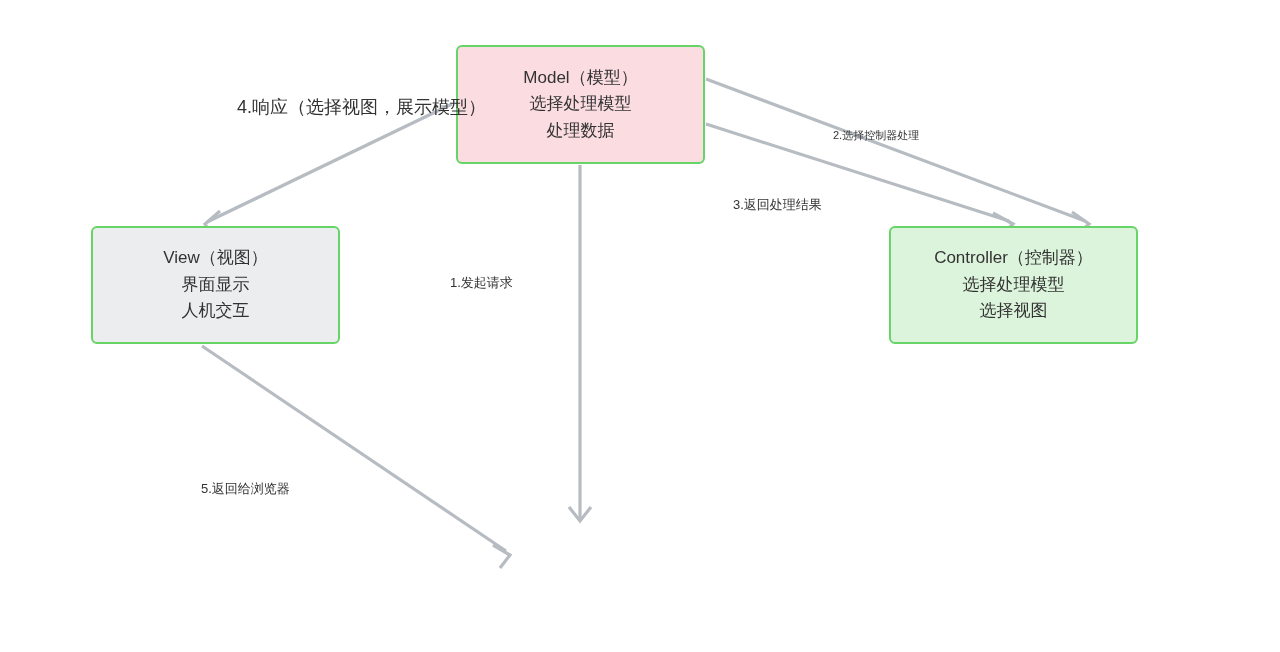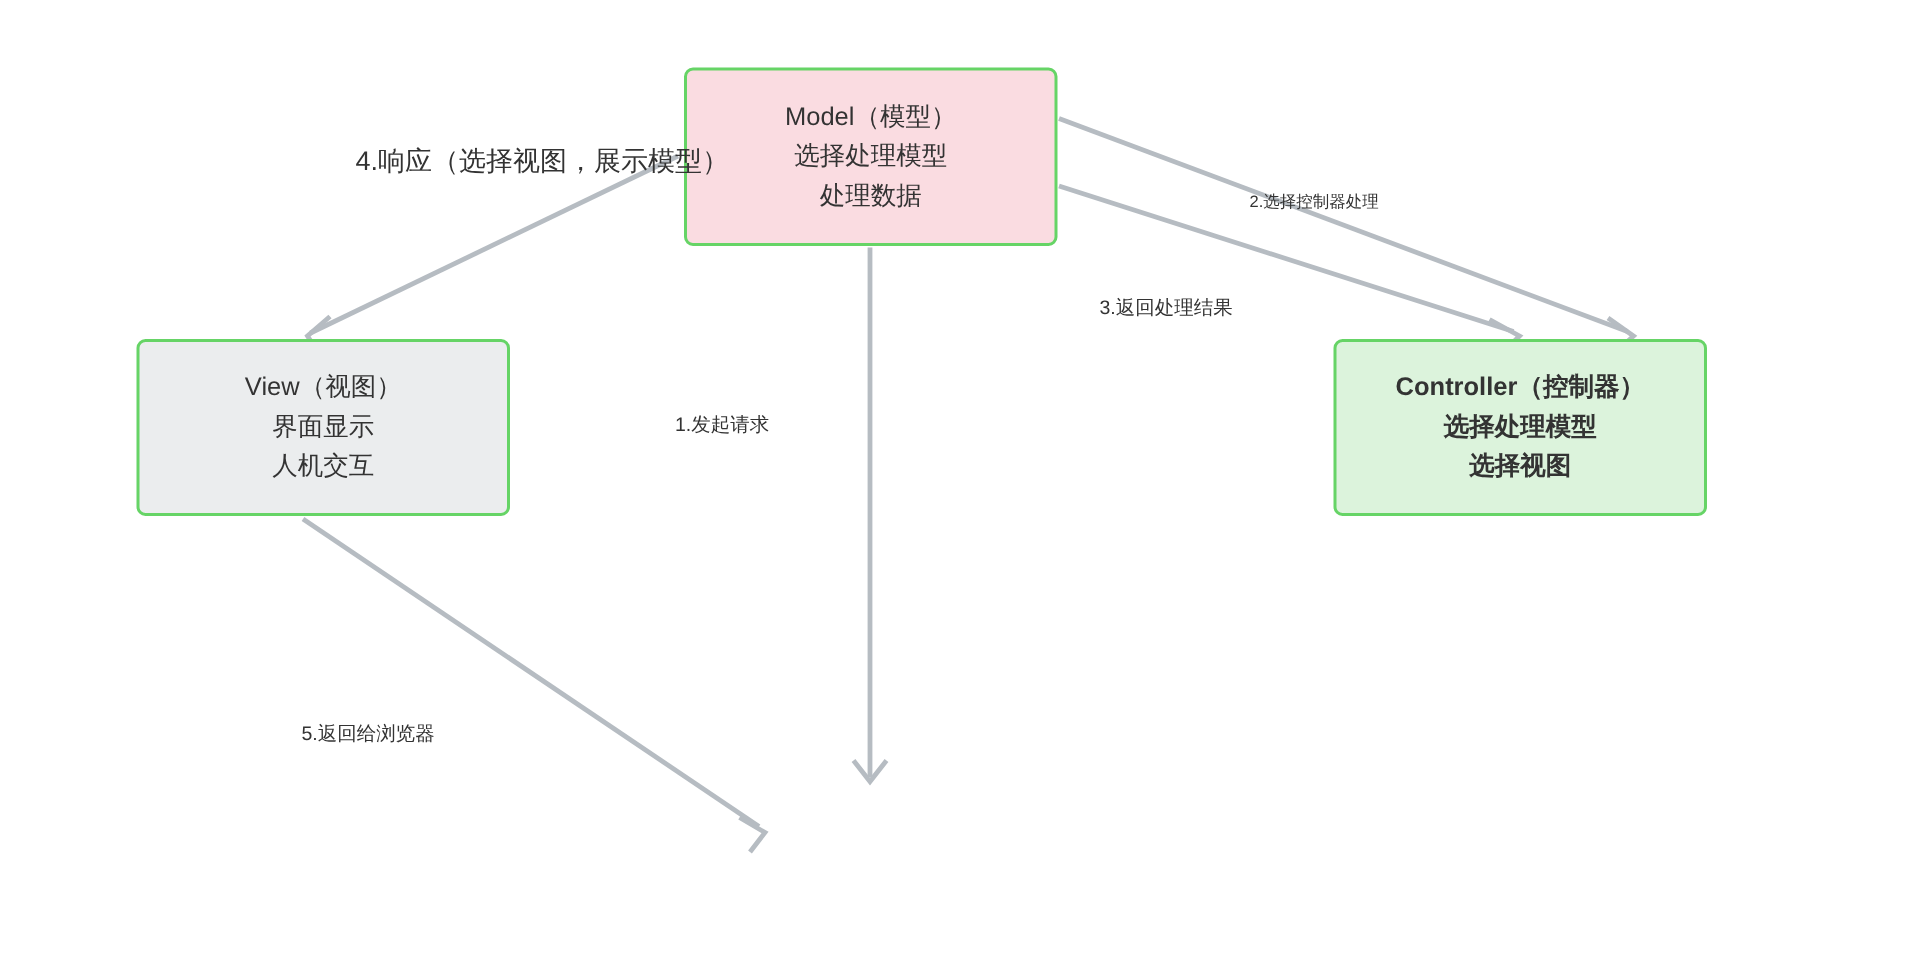--- a/index.html
+++ b/index.html
@@ -68,21 +68,20 @@
     border-color: #66d466;
     margin-left: 16px;
   }
   #node-controller {
     left: 889px;
     top: 226px;
     width: 249px;
     height: 118px;
     background: #dcf3dc;
     border-color: #66d466;
-    font-weight: bold;
   }
   #node-browser {
     left: 506px;
     top: 527px;
     width: 148px;
     height: 117px;
     background: #ebedef;
     border: 1px solid #c3c9ce;
     border-radius: 50%;
     font-size: 14px;

